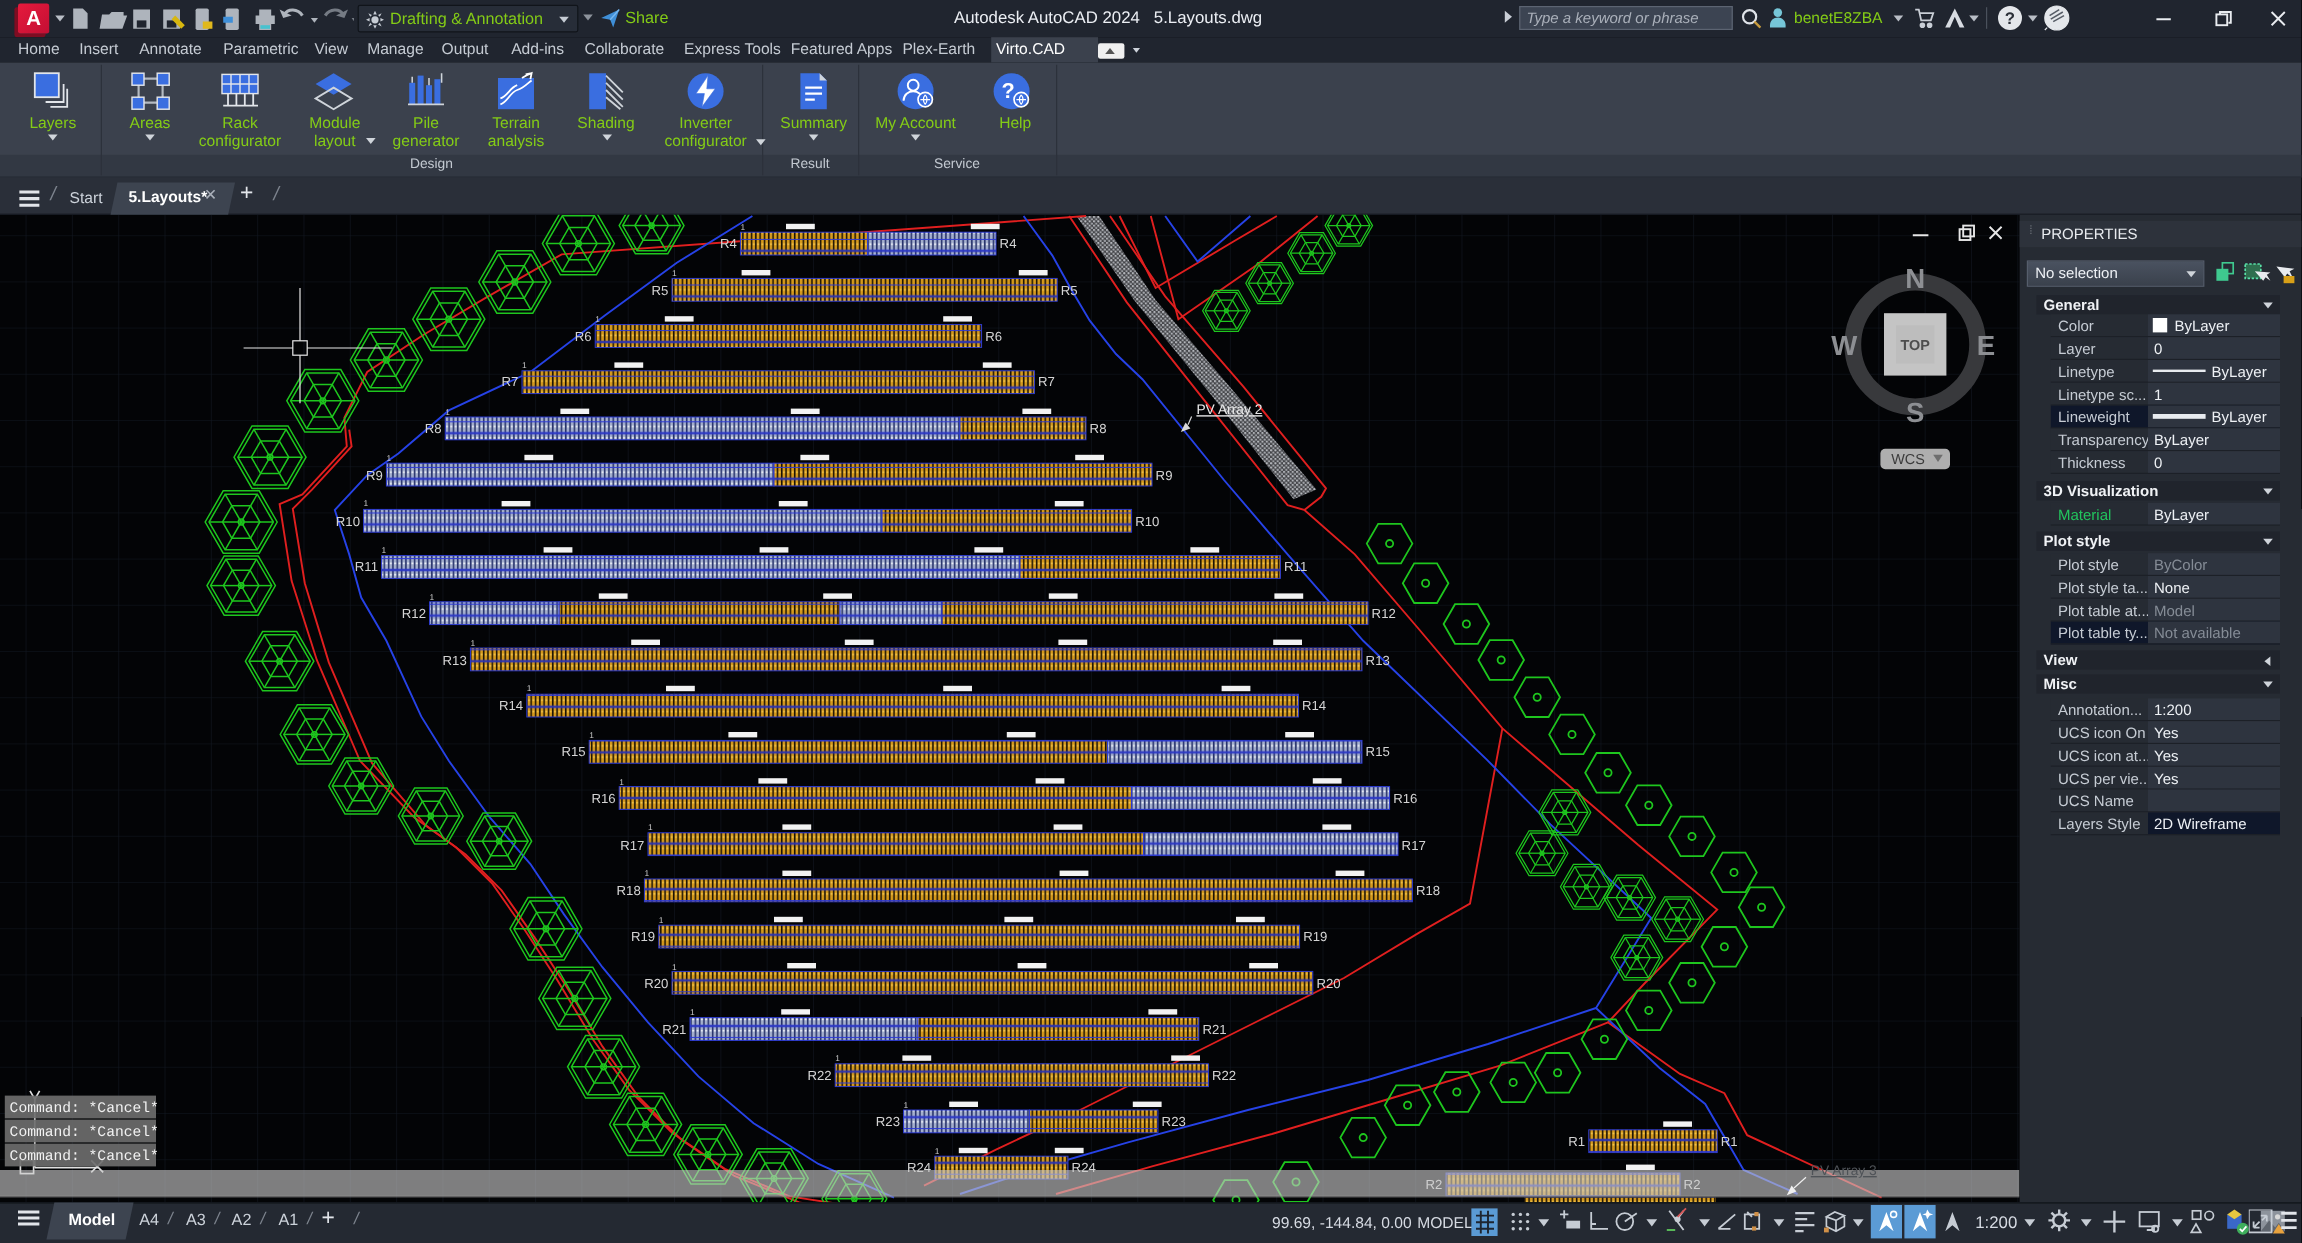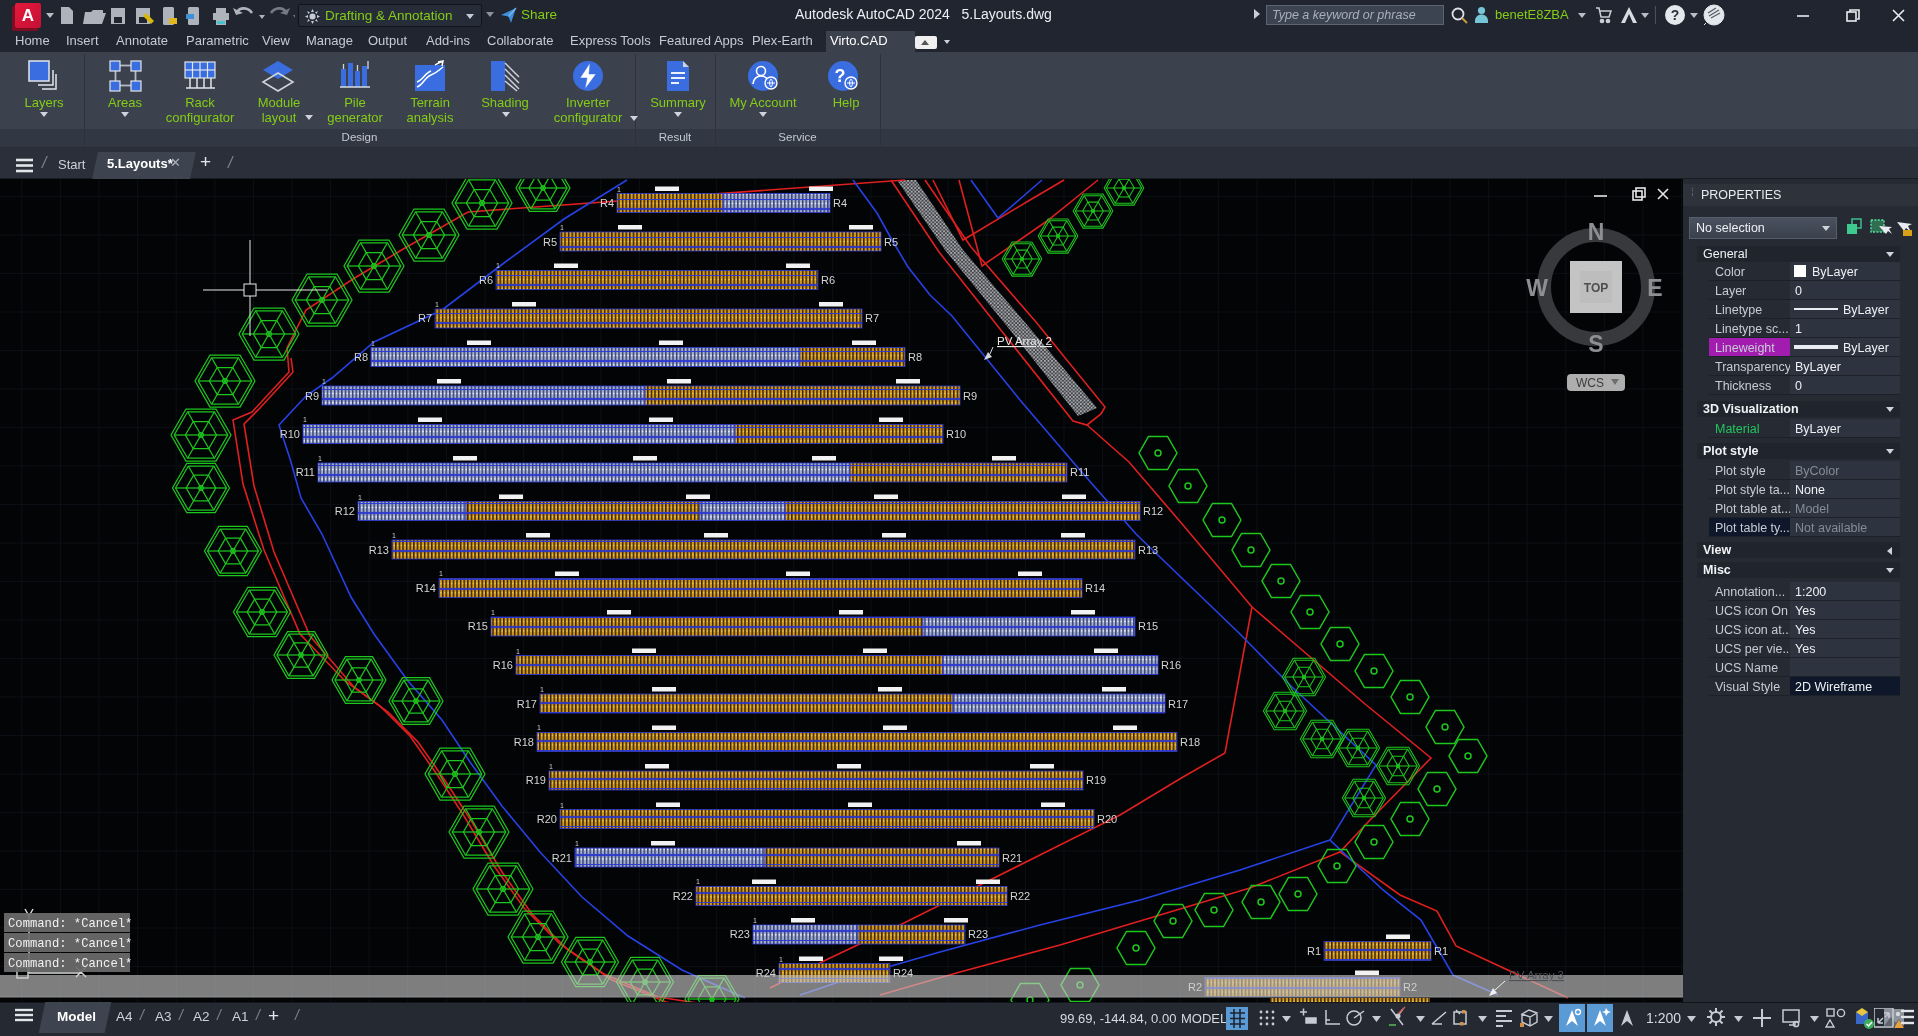--- a/index.html
+++ b/index.html
@@ -975,21 +975,21 @@
     </div>
 <svg class="abs" style="left:1845px;top:218px" width="70" height="20" viewBox="0 0 70 20">
 <rect x="2" y="6" width="10" height="10" fill="#3fc98f"></rect>
       <rect x="7" y="1" width="9" height="9" fill="none" stroke="#3fc98f" stroke-width="1.4"></rect>
 <rect x="26" y="2" width="13" height="12" fill="#2f6e4f" stroke="#58e0a8" stroke-width="1.4" stroke-dasharray="2 1.4"></rect>
       <path d="M34 8 l7 8 2-3 4 3-3-5 3-2z" fill="#e8ebef"></path>
 <path d="M52 4 l7 9 2-3 5 4-3-6 4-2z" fill="#e8ebef"></path>
       <rect x="58" y="12" width="9" height="6" fill="#d8a018"></rect>
 </svg>
 <div class="abs" style="left:1697px;top:246px;width:203px;height:16px;background:#20242c">
-      <span class="abs" style="left:6px;top:1px;color:#f0f2f5;font-size:12.5px;font-weight:normal">General</span>
+      <span class="abs" style="left:6px;top:1px;color:#f0f2f5;font-size:12.5px;font-weight:bold">General</span>
       <div class="abs" style="right:6px;top:6px;width:0;height:0;border-left:4.5px solid transparent;border-right:4.5px solid transparent;border-top:5px solid #cfd4da"></div>
     </div>
 <div class="abs" style="left:1709px;top:262px;width:191px;height:19px;background:#262b33;border-bottom:1px solid #1c2027">
       <span class="abs" style="left:6px;top:2.5px;color:#c6ccd4;font-size:12.5px">Color</span>
       <div class="abs" style="left:81px;top:0;width:110px;height:18px;background:#2e343f">
         <div class="abs" style="left:4px;top:3px;width:12px;height:12px;background:#fff"></div>
         <span class="abs" style="left:22px;top:2.5px;color:#eef1f5;font-size:12.5px">ByLayer</span>
       </div>
     </div>
 <div class="abs" style="left:1709px;top:281px;width:191px;height:19px;background:#262b33;border-bottom:1px solid #1c2027">
@@ -1004,21 +1004,21 @@
         <div class="abs" style="left:4px;top:8px;width:44px;height:1.5px;background:#e8ebef"></div>
         <span class="abs" style="left:53px;top:2.5px;color:#eef1f5;font-size:12.5px">ByLayer</span>
       </div>
     </div>
 <div class="abs" style="left:1709px;top:319px;width:191px;height:19px;background:#262b33;border-bottom:1px solid #1c2027">
       <span class="abs" style="left:6px;top:2.5px;color:#c6ccd4;font-size:12.5px">Linetype sc...</span>
       <div class="abs" style="left:81px;top:0;width:110px;height:18px;background:#2e343f">
         <span class="abs" style="left:5px;top:2.5px;color:#eef1f5;font-size:12.5px">1</span>
       </div>
     </div>
-<div class="abs" style="left:1709px;top:338px;width:191px;height:19px;background:#a21caf;border-bottom:1px solid #1c2027">
+<div class="abs" style="left:1709px;top:338px;width:191px;height:19px;background:#0f172a;border-bottom:1px solid #1c2027">
       <span class="abs" style="left:6px;top:2.5px;color:#c6ccd4;font-size:12.5px">Lineweight</span>
       <div class="abs" style="left:81px;top:0;width:110px;height:18px;background:#2e343f">
         <div class="abs" style="left:4px;top:7px;width:44px;height:4px;background:#e8ebef"></div>
         <span class="abs" style="left:53px;top:2.5px;color:#eef1f5;font-size:12.5px">ByLayer</span>
       </div>
     </div>
 <div class="abs" style="left:1709px;top:357px;width:191px;height:19px;background:#262b33;border-bottom:1px solid #1c2027">
       <span class="abs" style="left:6px;top:2.5px;color:#c6ccd4;font-size:12.5px">Transparency</span>
       <div class="abs" style="left:81px;top:0;width:110px;height:18px;background:#2e343f">
         <span class="abs" style="left:5px;top:2.5px;color:#eef1f5;font-size:12.5px">ByLayer</span>
@@ -1100,21 +1100,21 @@
         <span class="abs" style="left:5px;top:2.5px;color:#eef1f5;font-size:12.5px">Yes</span>
       </div>
     </div>
 <div class="abs" style="left:1709px;top:658px;width:191px;height:19px;background:#262b33;border-bottom:1px solid #1c2027">
       <span class="abs" style="left:6px;top:2.5px;color:#c6ccd4;font-size:12.5px">UCS Name</span>
       <div class="abs" style="left:81px;top:0;width:110px;height:18px;background:#2e343f">
         <span class="abs" style="left:5px;top:2.5px;color:#eef1f5;font-size:12.5px"></span>
       </div>
     </div>
 <div class="abs" style="left:1709px;top:677px;width:191px;height:19px;background:#262b33;border-bottom:1px solid #1c2027">
-      <span class="abs" style="left:6px;top:2.5px;color:#c6ccd4;font-size:12.5px">Visual Style</span>
+      <span class="abs" style="left:6px;top:2.5px;color:#c6ccd4;font-size:12.5px">Layers Style</span>
       <div class="abs" style="left:81px;top:0;width:110px;height:18px;background:#0f172a">
         <span class="abs" style="left:5px;top:2.5px;color:#eef1f5;font-size:12.5px">2D Wireframe</span>
       </div>
     </div>
 <div class="abs" style="left:0;top:1002px;width:1918px;height:34px;background:#242932;border-top:1px solid #12161c"></div>
 <svg class="abs" style="left:15px;top:1008px" width="18" height="14" viewBox="0 0 18 14">
       <g stroke="#e2e5ea" stroke-width="2.4">
         <line x1="0" y1="2" x2="18" y2="2"></line>
         <line x1="0" y1="7" x2="18" y2="7"></line>
         <line x1="0" y1="12" x2="18" y2="12"></line>

